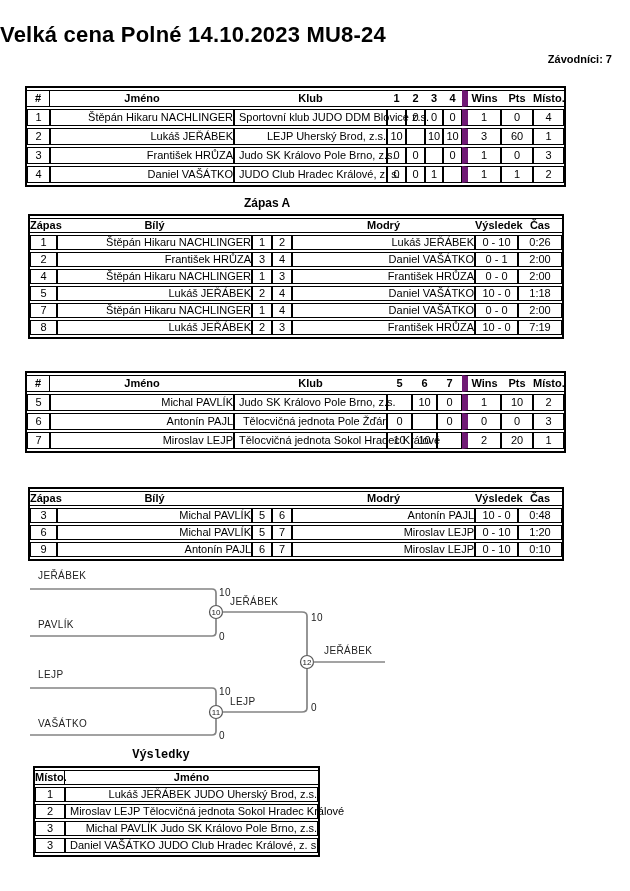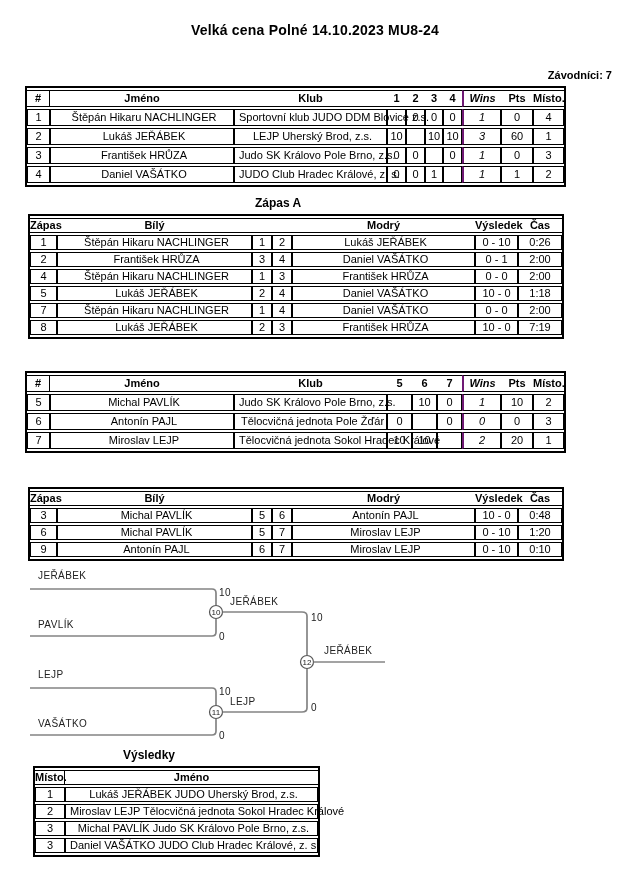--- a/index.html
+++ b/index.html
@@ -1,46 +1,46 @@
 <!DOCTYPE html>
 <html><head>
 <meta charset="utf-8">
 <style>
   html,body { margin:0; padding:0; background:#fff; }
   .page {
     position:relative; width:630px; height:891px; background:#fff;
     font-family:"Liberation Sans", sans-serif; color:#000; overflow:hidden;
   }
-  .doc-title { position:absolute; top:22px; left:0; width:630px; text-align:center;
-               font-size:14px; font-weight:bold; letter-spacing:0.2px; }
-  .competitors { position:absolute; top:53px; right:18px; font-size:11px; font-weight:bold;margin-top:16px; }
+  .doc-title { position:absolute; top:22px; left:0; width:630px; text-align:left;
+               font-size:22px; font-weight:bold; letter-spacing:0.2px; }
+  .competitors { position:absolute; top:53px; right:18px; font-size:11px; font-weight:bold; }
   .section-label { position:absolute; font-size:12px; font-weight:bold; white-space:nowrap; text-align:center; }
   .lbl-ga { top:64px;  left:50px;  width:300px; }
-  .lbl-ma { top:196px; left:128px; width:300px;text-align:center; }
+  .lbl-ma { top:196px; left:117px; width:300px;text-align:center; }
   .lbl-gb { top:354px; left:47px;  width:300px; }
   .lbl-mb { top:468px; left:117px; width:300px; }
-  .lbl-rs { top:748px; left:0px;   width:298px; }
+  .lbl-rs { top:748px; left:12px;   width:298px;font-family:Liberation Mono, monospace; }
 
   .tblwrap { position:absolute; border:2px solid #000; background:#fff; }
   .w-ga { left:25px; top:86px;  }
   .w-ma { left:28px; top:214px; }
   .w-gb { left:25px; top:371px; }
   .w-mb { left:28px; top:487px; }
   .w-rs { left:33px; top:766px; }
 
   table { border-collapse:separate; border-spacing:0 2px; table-layout:fixed; }
   td, th { box-sizing:border-box; font-size:11px; border:1px solid #000;
            padding:0; overflow:visible; white-space:nowrap;
            text-align:center; vertical-align:middle; }
   .rows15 td, .rows15 th { height:17px; line-height:15px; }
   .rows13 td, .rows13 th { height:15px; line-height:13px; }
   th { font-weight:bold; border-left:none; border-right:none; background:#fff; }
   th.divR { border-right:1px solid #000; }
-  th.thickL, td.thickL { border-left:2px solid #701a75;font-style:italic; }
-  td.txt { text-align:center; padding-left:4px; }
+  th.thickL, td.thickL { border-left:6px solid #701a75; }
+  td.txt { text-align:right; padding-left:4px; }
   .spill { white-space:nowrap; overflow:visible; }
 
   .bracket { position:absolute; left:0; top:560px; }
   .bracket path, .bracket line { fill:none; stroke:#848484; stroke-width:1.7; }
   .bracket circle { fill:#fff; stroke:#555; stroke-width:1.2; }
   .bracket text { font-family:"Liberation Sans", sans-serif; font-size:10px; fill:#222; letter-spacing:0.4px; }
   .bracket text.cnum { font-size:8px; text-anchor:middle; letter-spacing:0; fill:#222; }
 </style>
 </head>
 <body>

